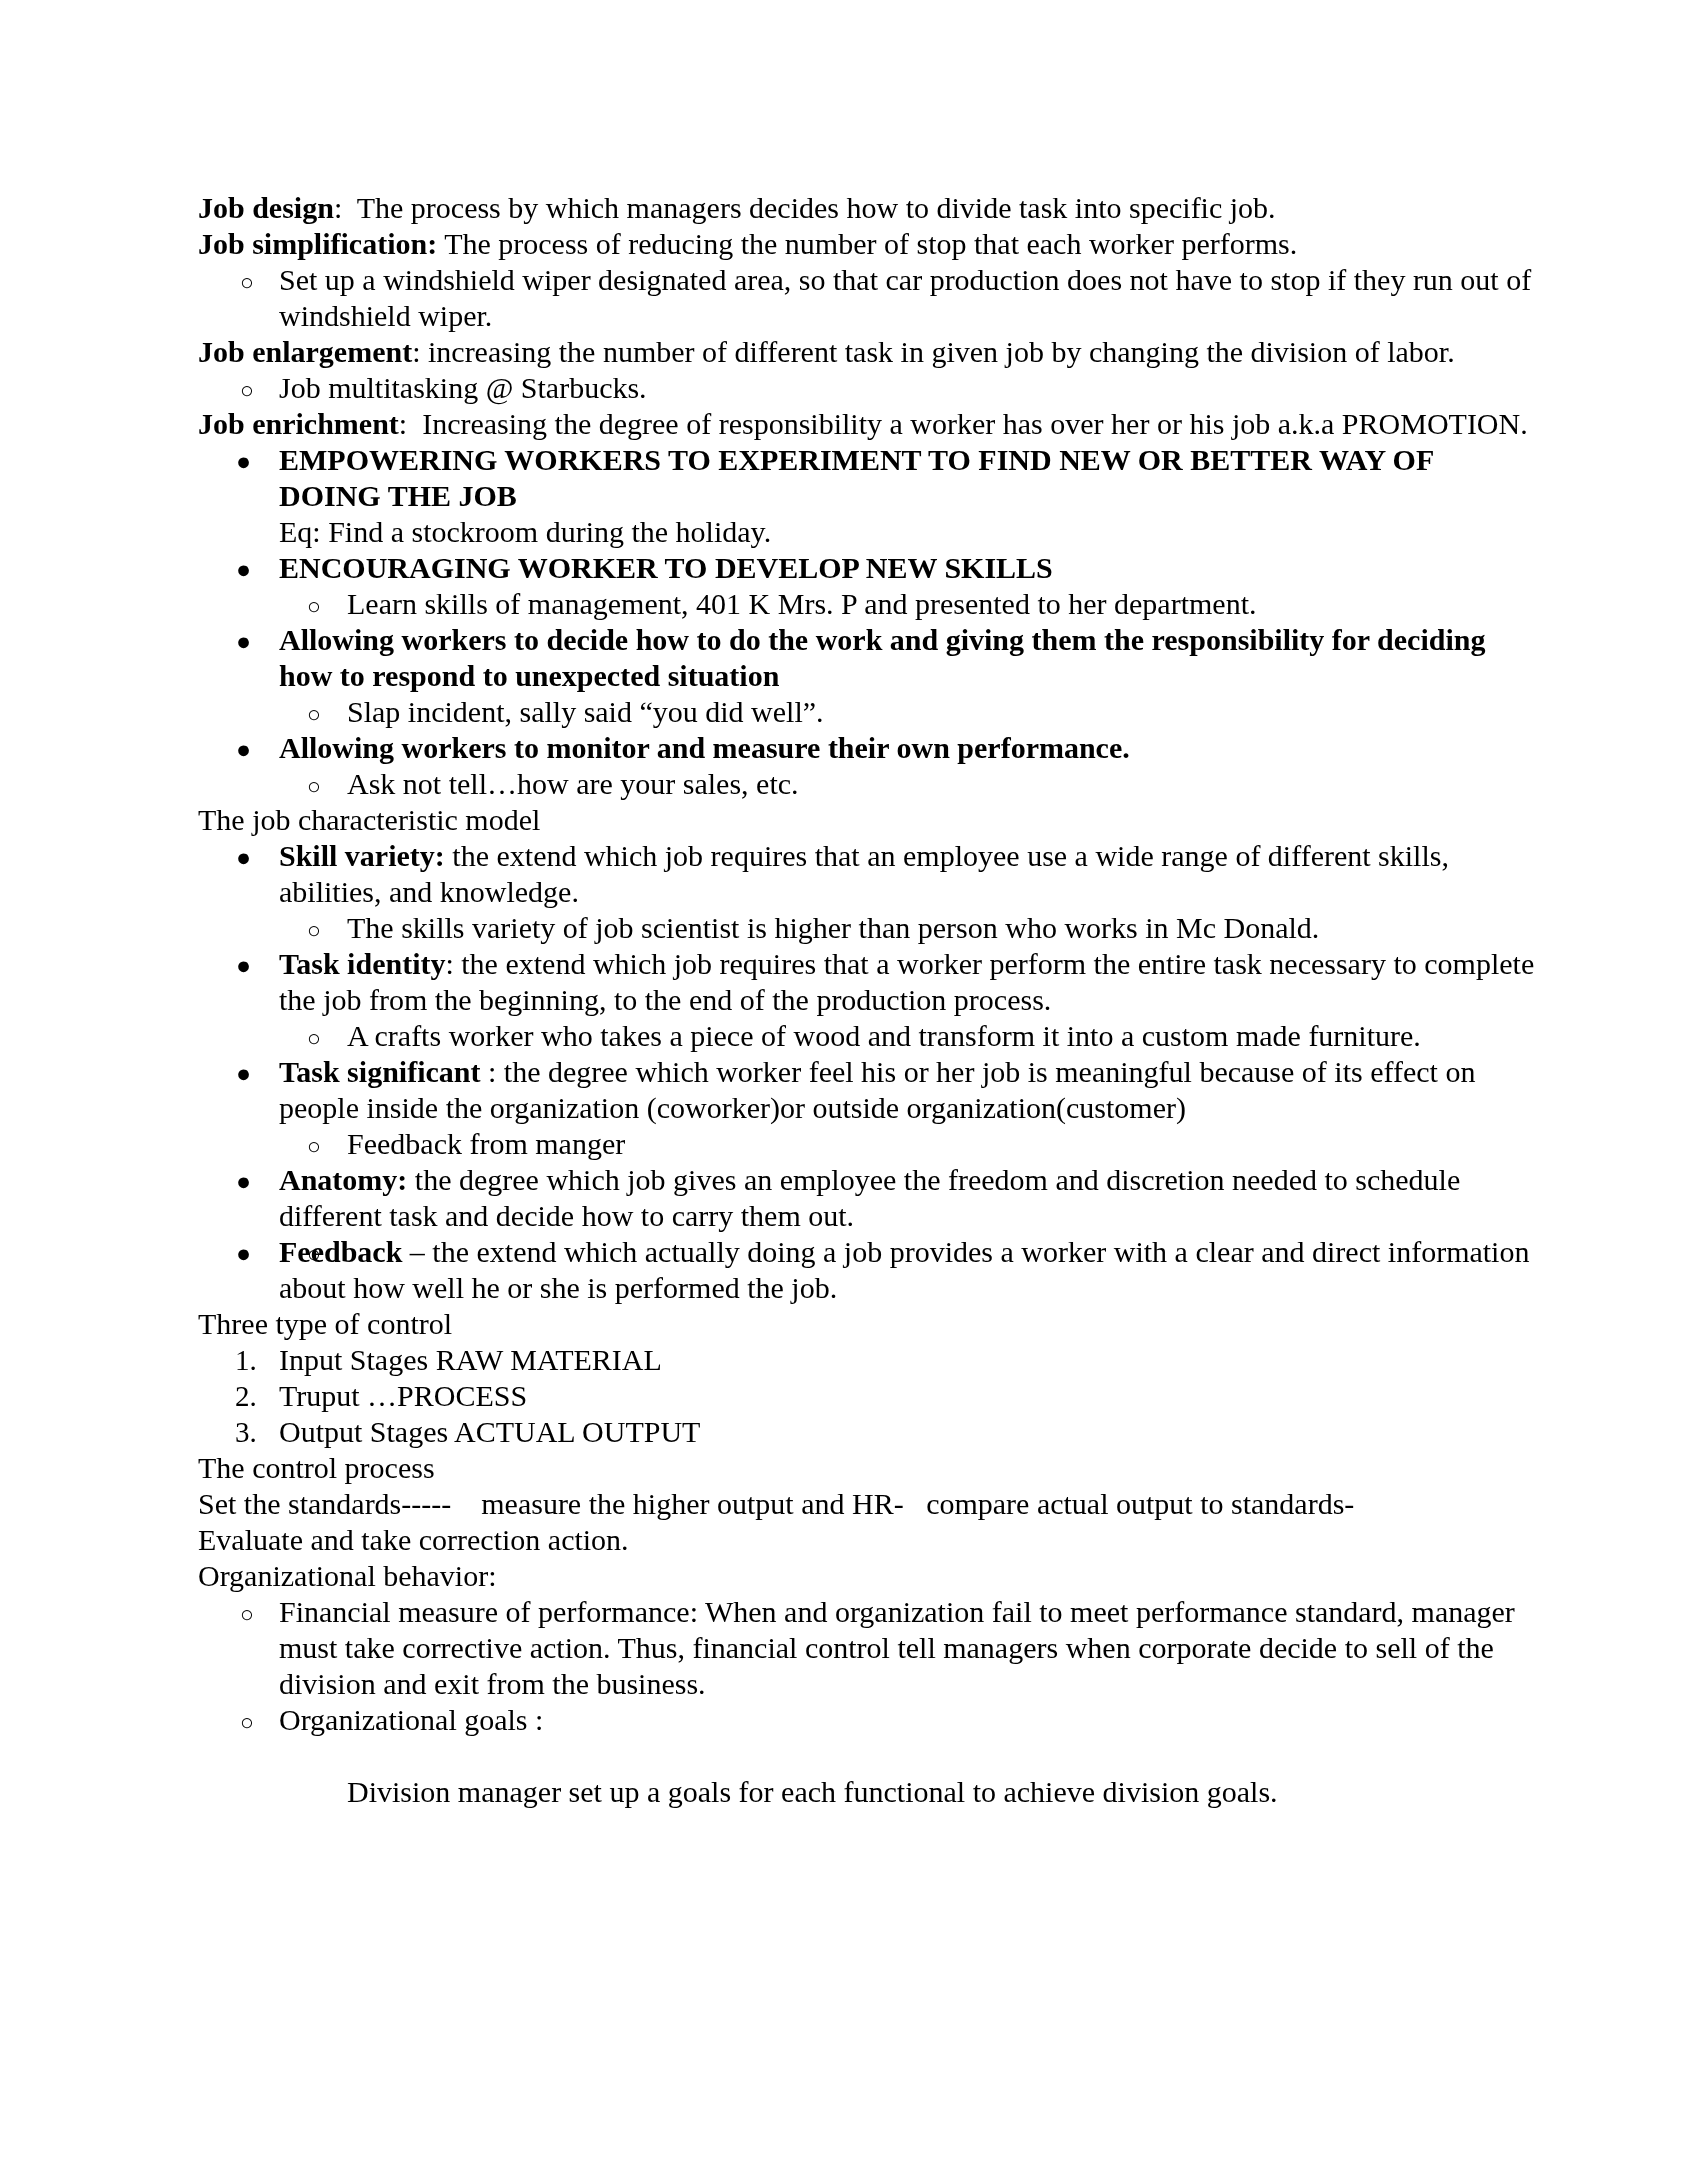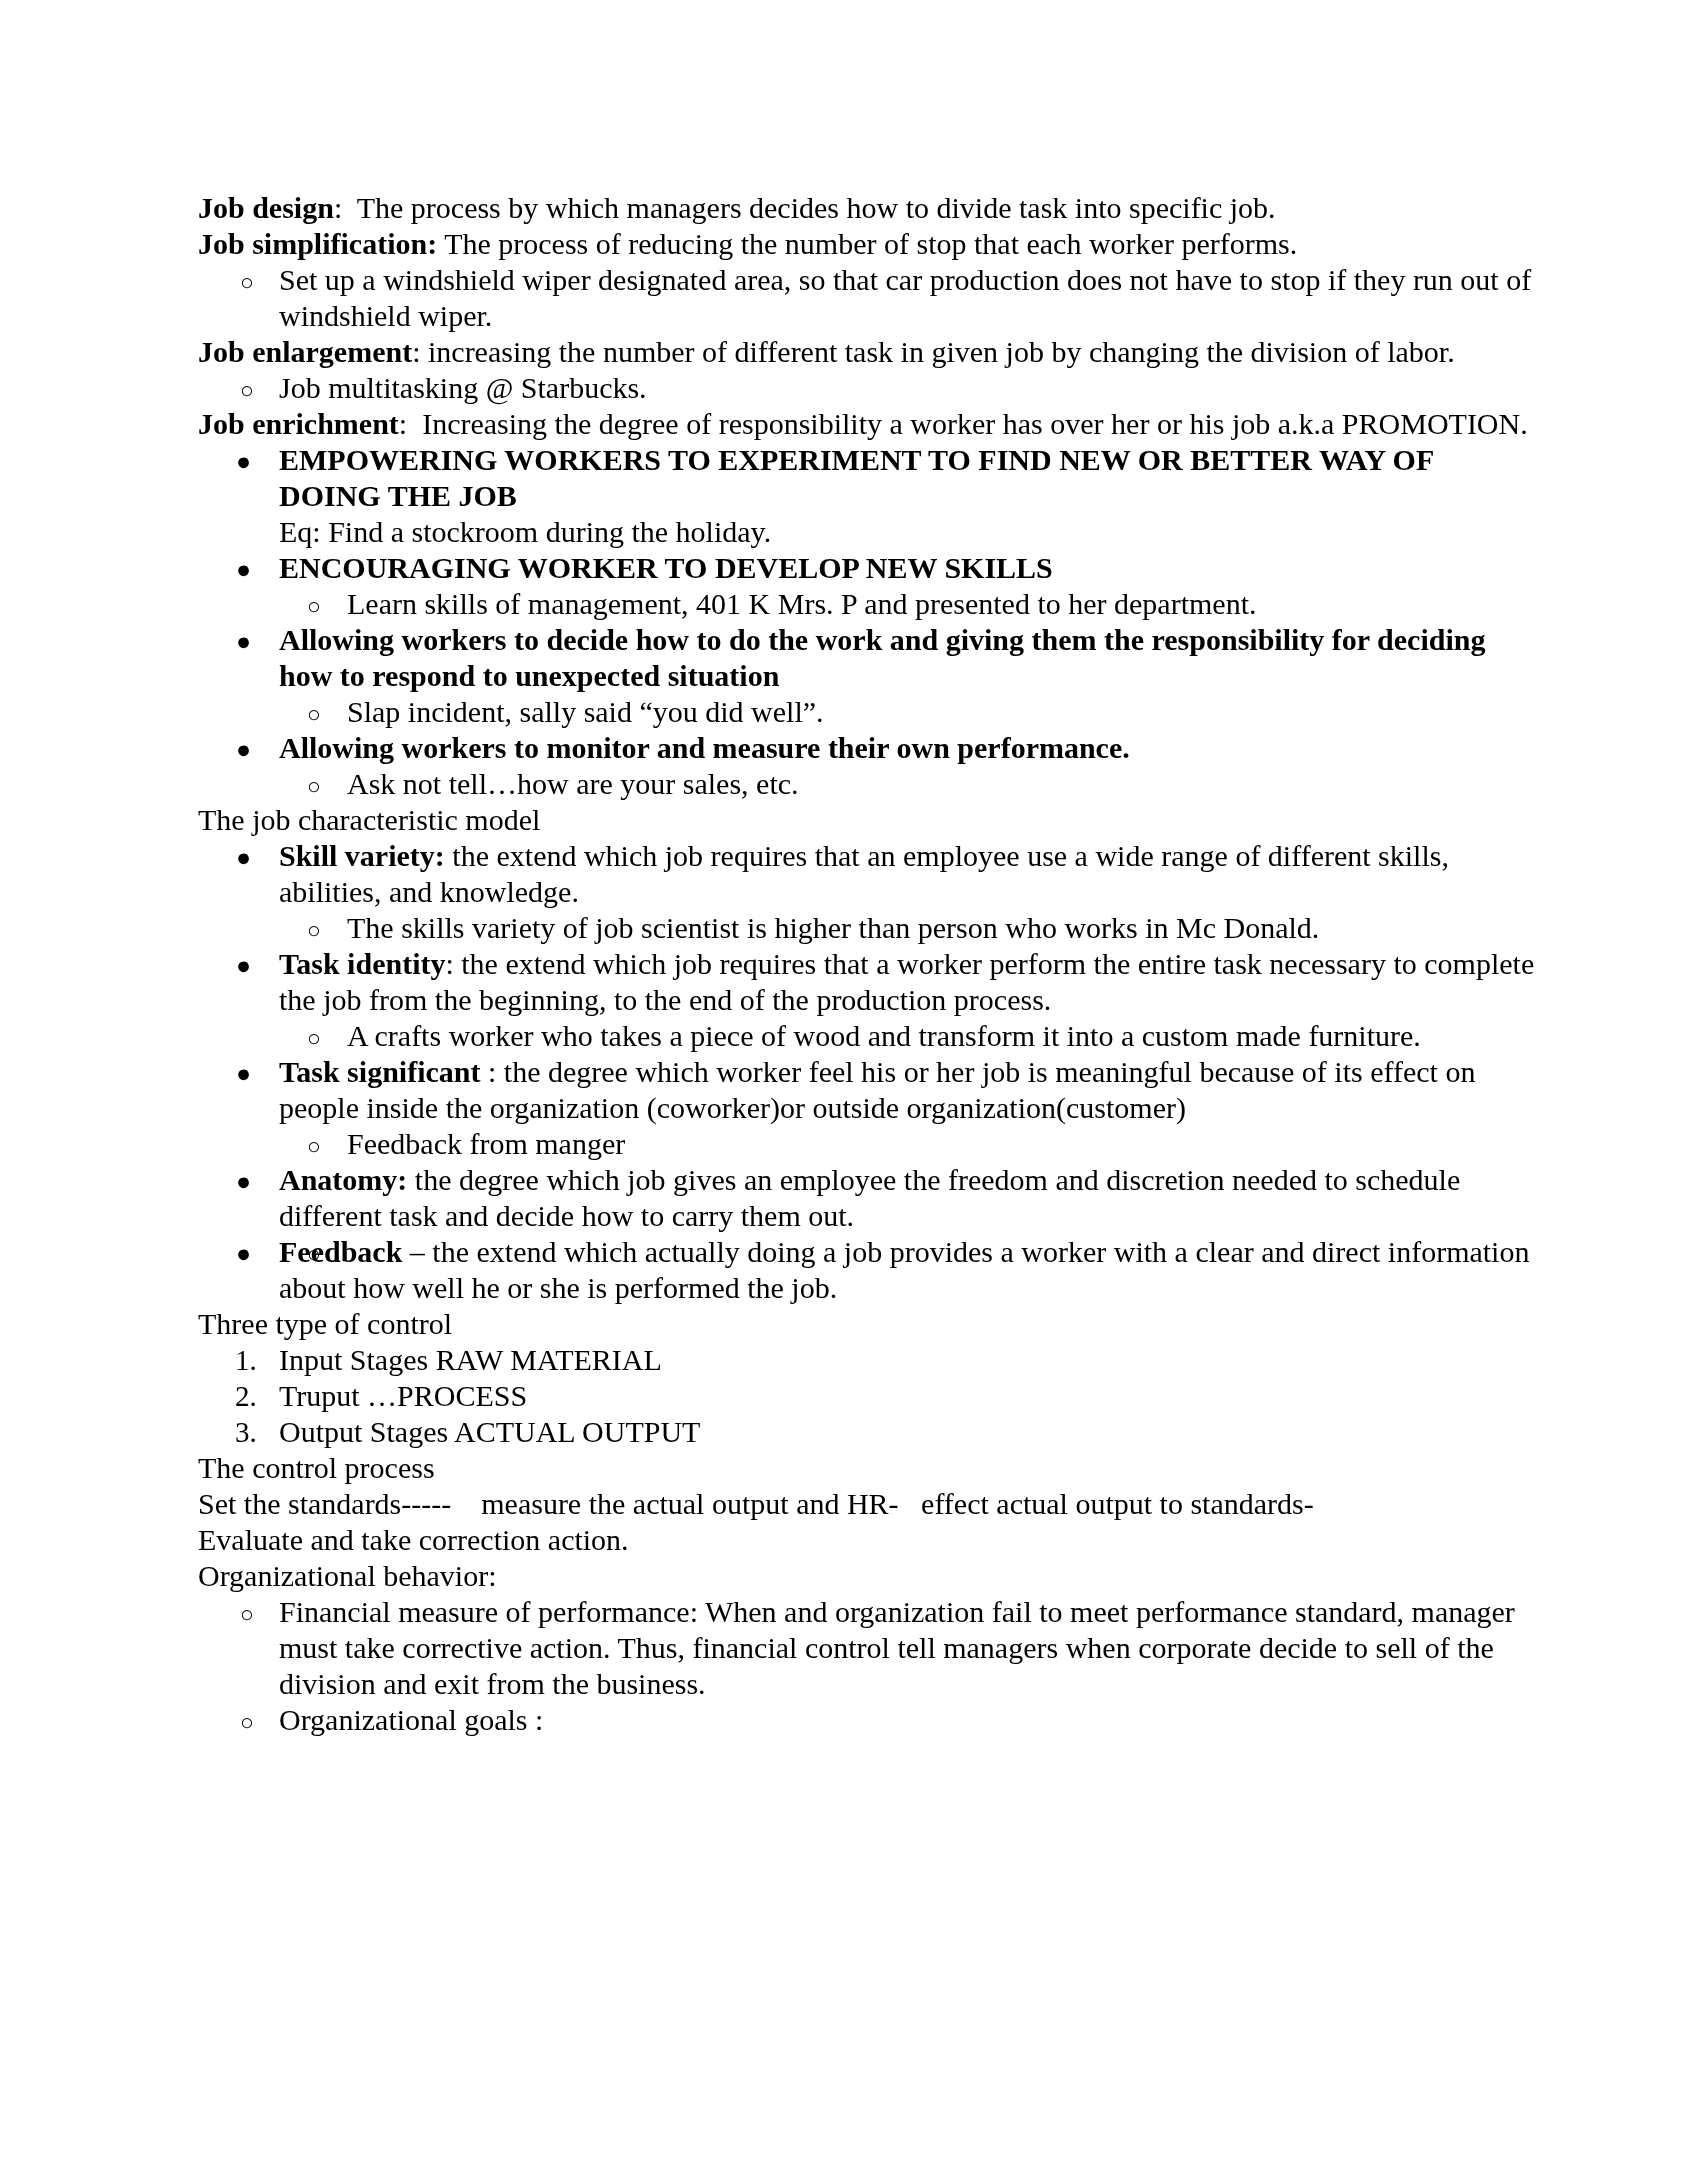--- a/index.html
+++ b/index.html
@@ -61,20 +61,21 @@
     <div class="block disc"><span class="marker">●</span><span class="txt"><strong>Task significant</strong><span> : the degree which worker feel his or her job is meaningful because of its effect on people inside the organization (coworker)or outside organization(customer)</span></span></div>
     <div class="block circle2"><span class="marker">○</span><span class="txt"><span>Feedback from manger</span></span></div>
     <div class="block disc"><span class="marker">●</span><span class="txt"><strong>Anatomy:</strong><span> the degree which job gives an employee the freedom and discretion needed to schedule different task and decide how to carry them out.</span></span></div>
     <div class="block circle2"><span class="marker">○</span></div>
     <div class="block disc"><span class="marker">●</span><span class="txt"><strong>Feedback</strong><span> – the extend which actually doing a job provides a worker with a clear and direct information about how well he or she is performed the job.</span></span></div>
     <div class="block p"><span class="txt"><span>Three type of control</span></span></div>
     <div class="block num"><span class="marker">1.</span><span class="txt"><span>Input Stages RAW MATERIAL</span></span></div>
     <div class="block num"><span class="marker">2.</span><span class="txt"><span>Truput …PROCESS</span></span></div>
     <div class="block num"><span class="marker">3.</span><span class="txt"><span>Output Stages ACTUAL OUTPUT</span></span></div>
     <div class="block p"><span class="txt"><span>The control process</span></span></div>
-    <div class="block p"><span class="txt"><span>Set the standards-----    measure the actual output and HR-   effect actual output to standards-</span></span></div>
+    <div class="block p"><span class="txt"><span>Set the standards-----    measure the higher output and HR-   compare actual output to standards-</span></span></div>
     <div class="block p"><span class="txt"><span>Evaluate and take correction action.</span></span></div>
     <div class="block p"><span class="txt"><span>Organizational behavior:</span></span></div>
     <div class="block circle1"><span class="marker">○</span><span class="txt"><span>Financial measure of performance: When and organization fail to meet performance standard, manager must take corrective action. Thus, financial control tell managers when corporate decide to sell of the division and exit from the business.</span></span></div>
     <div class="block circle1"><span class="marker">○</span><span class="txt"><span>Organizational goals :</span></span></div>
     <div class="block spacer"></div>
+    <div class="block indent2"><span class="txt"><span>Division manager set up a goals for each functional to achieve division goals.</span></span></div>
   </div>
 
 
 </body></html>

